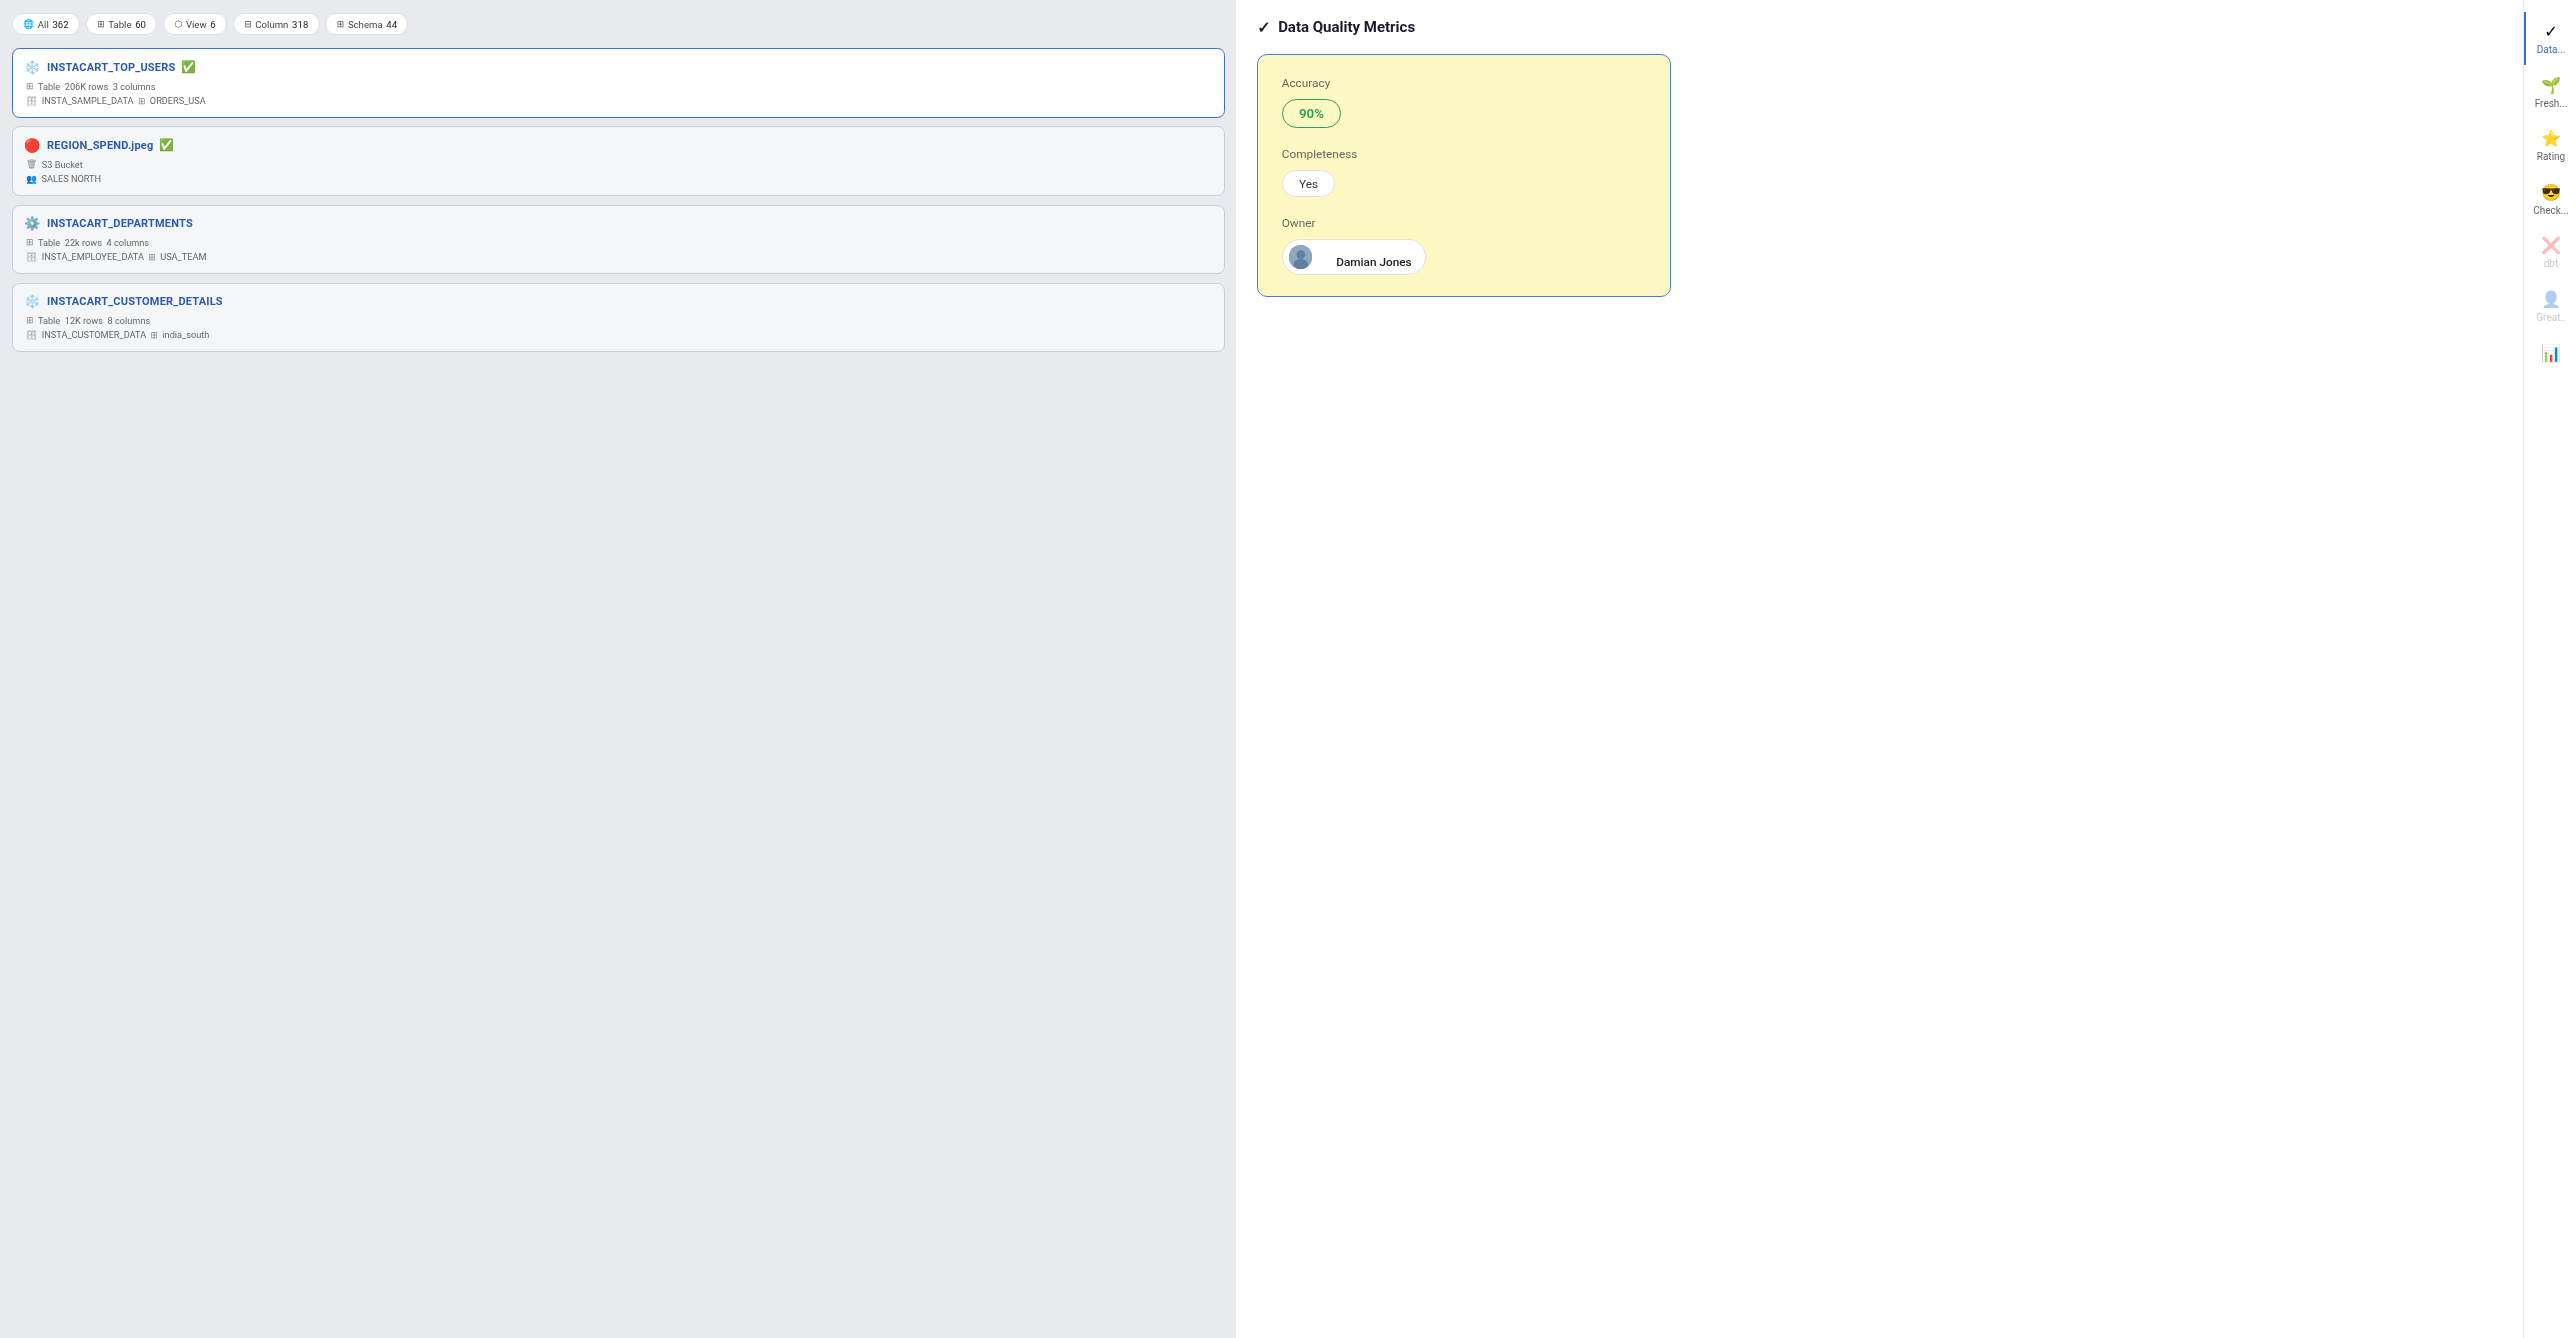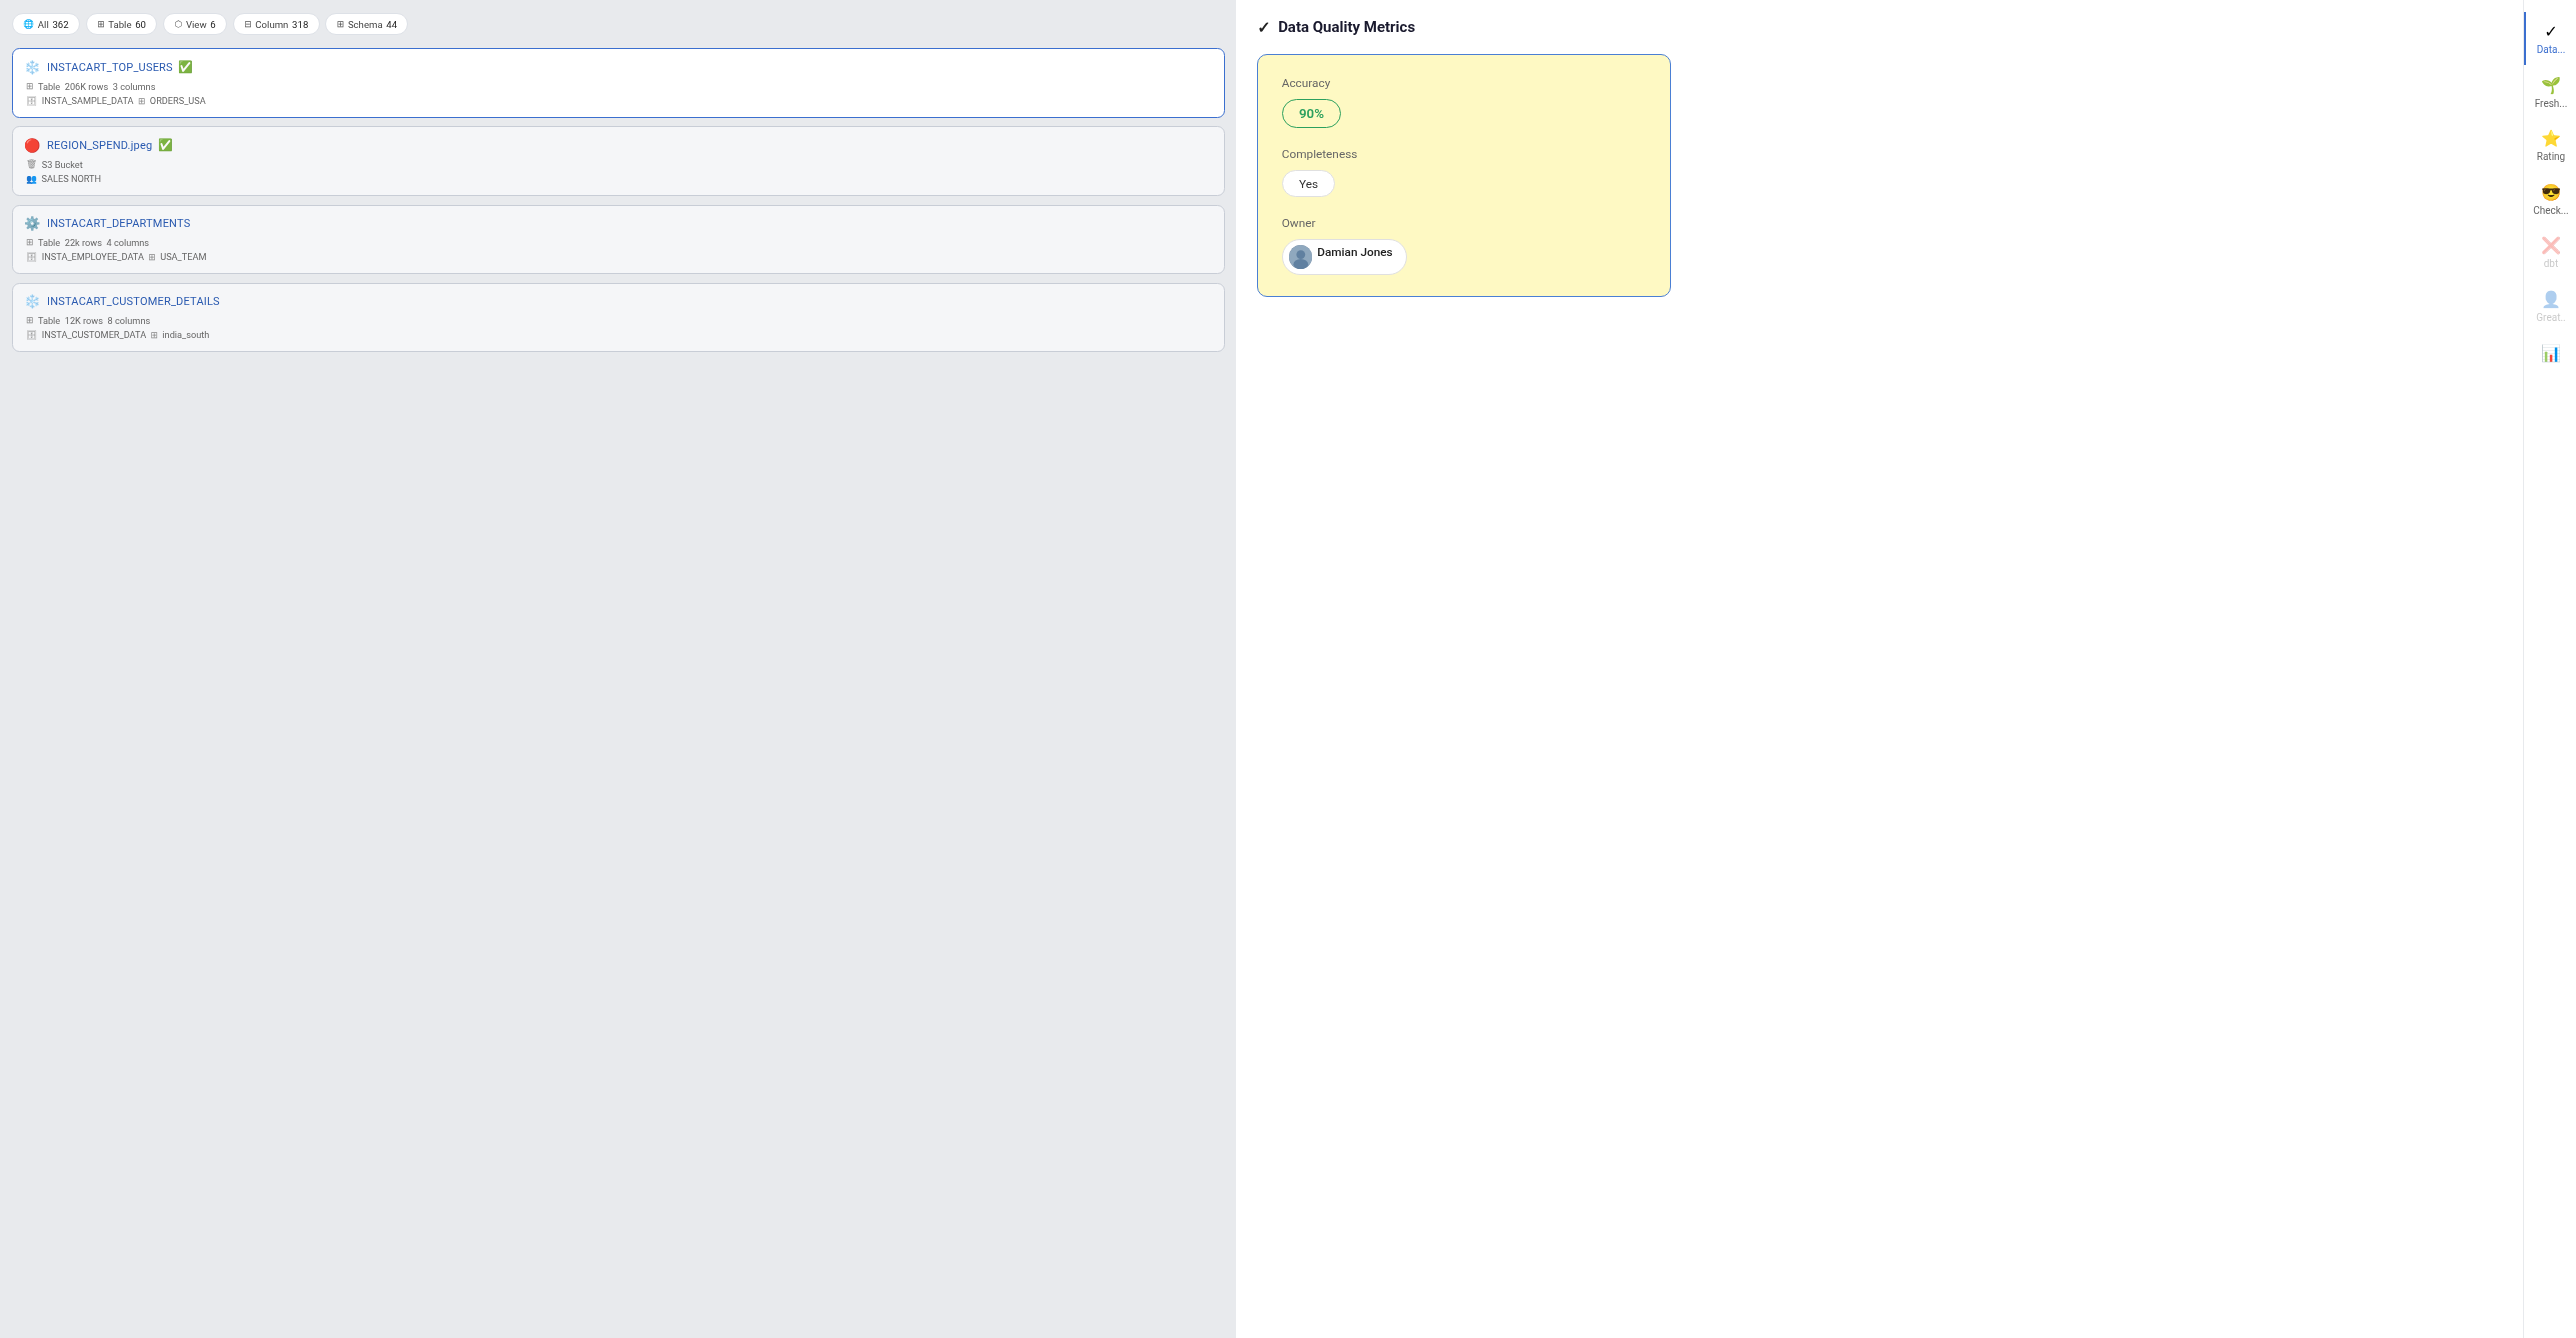--- a/index.html
+++ b/index.html
@@ -67,21 +67,21 @@
       display: flex;
       align-items: center;
       gap: 5.9px;
       margin-bottom: 5.9px;
     }
     .card-icon {
       font-size: 13.3px;
     }
     .card-title {
       font-size: 11px;
-      font-weight: 400;
+      font-weight: 700;
       color: #2a5ab0;
       letter-spacing: 0.2px;
     }
     .verified-badge {
       color: #2ca05e;
       font-size: 11.8px;
     }
     .card-meta {
       display: flex;
       flex-direction: column;
@@ -162,22 +162,22 @@
     }
     .completeness-pill {
       background: #fff;
       color: #333;
       border: 0.7px solid #e0e0e0;
       font-size: 11.8px;
       font-weight: 400;
     }
     .owner-pill {
       display: inline-flex;
-      align-items: flex-start;
-      gap: 5px;
+      align-items: flex-end;
+      gap: 24px;
       background: #fff;
       border: 0.7px solid #e0e0e0;
       border-radius: 22px;
       padding: 5.2px 13.3px 5.2px 5.9px;
     }
     .owner-avatar {
       width: 23.6px;
       height: 23.6px;
       border-radius: 50%;
       background: #7a8fa6;

